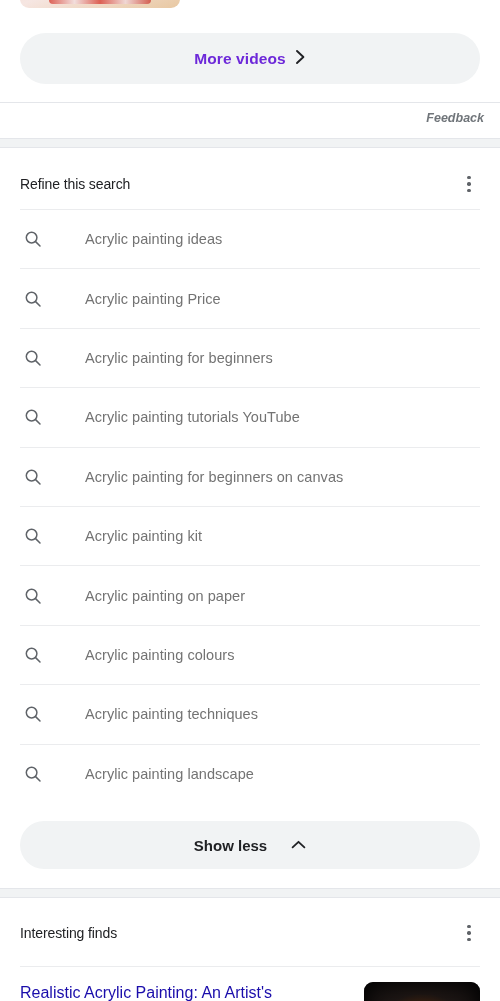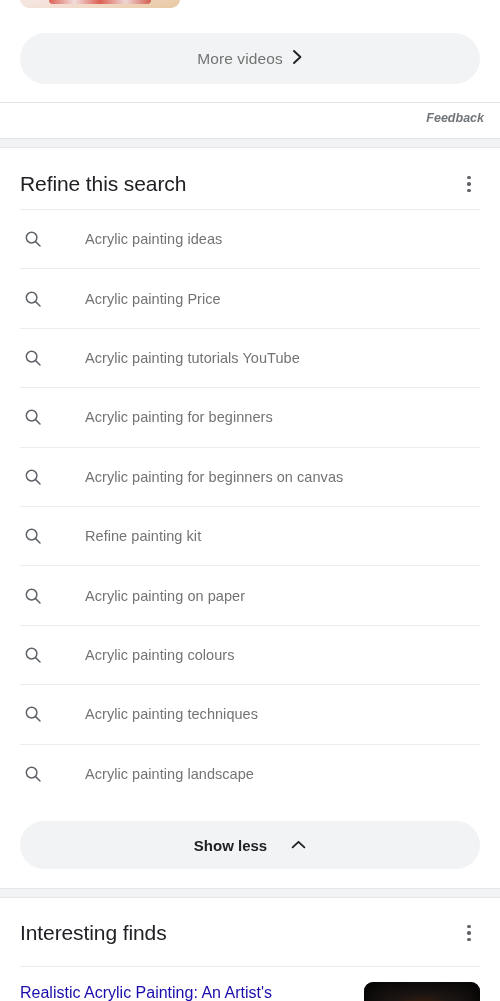--- a/index.html
+++ b/index.html
@@ -31,21 +31,21 @@
 
   
   .more-videos-btn {
     position: absolute; left: 20px; top: 33px;
     width: 460px; height: 51px;
     background: #f1f3f4; border: none; border-radius: 26px;
     display: flex; align-items: center; justify-content: center;
     gap: 9px; cursor: pointer;
   }
   .more-videos-btn .label {
-    font-size: 15.5px; font-weight: 400; color: #737373; letter-spacing: .1px;
+    font-size: 15.5px; font-weight: 700; color: #6d28d9; letter-spacing: .1px;
   }
   .chev-right { display: block; }
 
   
   .hairline {
     position: absolute; left: 0; width: 500px; height: 1px;
     background: #e4e6ea;
   }
   .feedback {
     position: absolute; right: 16px; top: 111px;
@@ -58,21 +58,21 @@
     background: #f1f3f4;
     border-top: 1px solid #e4e6ea; border-bottom: 1px solid #e4e6ea;
   }
 
   
   .section-header {
     position: absolute; left: 0; width: 500px; height: 54px;
     display: flex; align-items: center;
   }
   .section-title {
-    margin-left: 20px; font-size: 21px; font-weight: 500;
+    margin-left: 20px; font-size: 14px; font-weight: 500;
     color: #202124; letter-spacing: -.1px;
   }
   .kebab {
     position: absolute; right: 18px; top: 50%; transform: translateY(-50%);
     width: 26px; height: 26px; display: flex; flex-direction: column;
     align-items: center; justify-content: center; gap: 3px; cursor: pointer;
   }
   .kebab i { width: 3.4px; height: 3.4px; border-radius: 50%; background: #5f6368; display: block; }
 
   
@@ -170,51 +170,51 @@
       <span class="rlabel">Acrylic painting Price</span>
     </div>
 
     <div class="refine-row">
       <span class="sicon">
         <svg width="18" height="18" viewBox="0 0 18 18" fill="none">
           <circle cx="7.6" cy="7.6" r="5.3" stroke="#5f6368" stroke-width="1.5"></circle>
           <path d="M11.6 11.6 L16 16" stroke="#5f6368" stroke-width="1.5" stroke-linecap="round"></path>
         </svg>
       </span>
+      <span class="rlabel">Acrylic painting for beginners</span>
+    </div>
+
+    <div class="refine-row">
+      <span class="sicon">
+        <svg width="18" height="18" viewBox="0 0 18 18" fill="none">
+          <circle cx="7.6" cy="7.6" r="5.3" stroke="#5f6368" stroke-width="1.5"></circle>
+          <path d="M11.6 11.6 L16 16" stroke="#5f6368" stroke-width="1.5" stroke-linecap="round"></path>
+        </svg>
+      </span>
       <span class="rlabel">Acrylic painting tutorials YouTube</span>
     </div>
 
     <div class="refine-row">
       <span class="sicon">
         <svg width="18" height="18" viewBox="0 0 18 18" fill="none">
           <circle cx="7.6" cy="7.6" r="5.3" stroke="#5f6368" stroke-width="1.5"></circle>
           <path d="M11.6 11.6 L16 16" stroke="#5f6368" stroke-width="1.5" stroke-linecap="round"></path>
         </svg>
       </span>
-      <span class="rlabel">Acrylic painting for beginners</span>
-    </div>
-
-    <div class="refine-row">
-      <span class="sicon">
-        <svg width="18" height="18" viewBox="0 0 18 18" fill="none">
-          <circle cx="7.6" cy="7.6" r="5.3" stroke="#5f6368" stroke-width="1.5"></circle>
-          <path d="M11.6 11.6 L16 16" stroke="#5f6368" stroke-width="1.5" stroke-linecap="round"></path>
-        </svg>
-      </span>
       <span class="rlabel">Acrylic painting for beginners on canvas</span>
     </div>
 
     <div class="refine-row">
       <span class="sicon">
         <svg width="18" height="18" viewBox="0 0 18 18" fill="none">
           <circle cx="7.6" cy="7.6" r="5.3" stroke="#5f6368" stroke-width="1.5"></circle>
           <path d="M11.6 11.6 L16 16" stroke="#5f6368" stroke-width="1.5" stroke-linecap="round"></path>
         </svg>
       </span>
-      <span class="rlabel">Refine painting kit</span>
+      <span class="rlabel">Acrylic painting kit</span>
     </div>
 
     <div class="refine-row">
       <span class="sicon">
         <svg width="18" height="18" viewBox="0 0 18 18" fill="none">
           <circle cx="7.6" cy="7.6" r="5.3" stroke="#5f6368" stroke-width="1.5"></circle>
           <path d="M11.6 11.6 L16 16" stroke="#5f6368" stroke-width="1.5" stroke-linecap="round"></path>
         </svg>
       </span>
       <span class="rlabel">Acrylic painting on paper</span>

